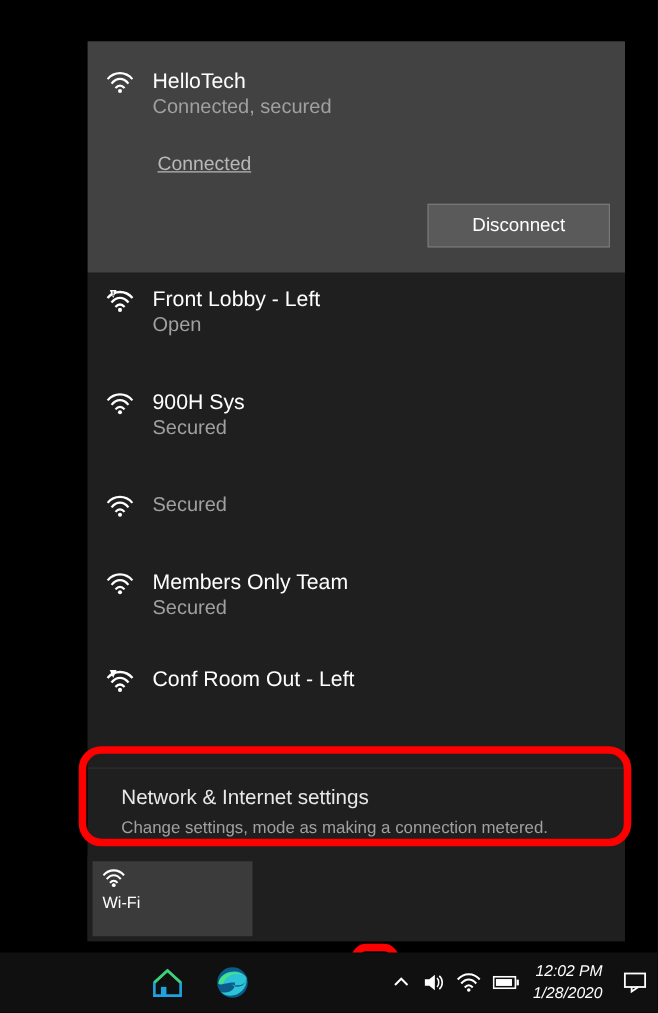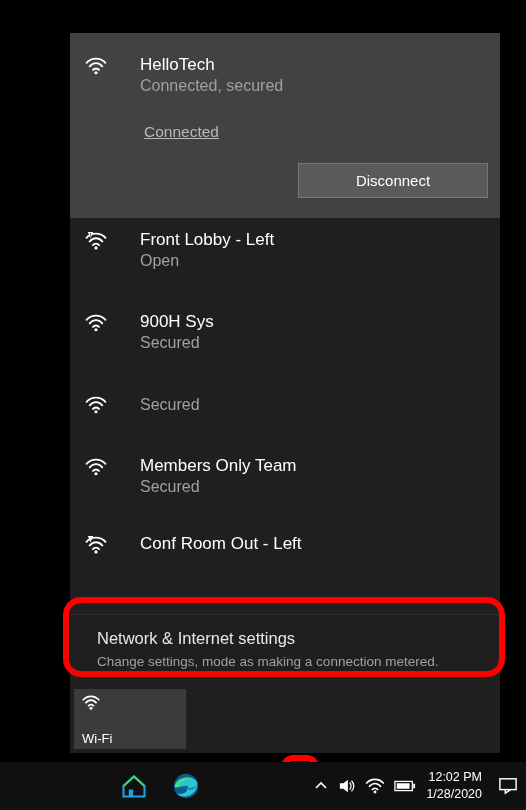--- a/index.html
+++ b/index.html
@@ -12,21 +12,21 @@
     height: 720px;
     background: #1f1f1f;
     color: #fff;
     display: flex;
     flex-direction: column;
   }
   .network-list { flex: 1; overflow: hidden; }
   .network {
     display: flex;
     padding: 12px 14px;
-    gap: 32px;
+    gap: 14px;
   }
   .network.selected {
     background: #424242;
     padding-top: 22px;
     padding-bottom: 20px;
     align-items: flex-start;
   }
   .net-icon {
     width: 24px;
     display: flex;
@@ -50,42 +50,42 @@
     justify-content: flex-end;
     margin-top: 22px;
     margin-right: -2px;
   }
   .disconnect-btn {
     background: #5a5a5a;
     color: #fff;
     border: 1px solid #777;
     font-size: 15px;
     padding: 8px 0;
-    width: 190px;
+    width: 146px;
     text-align: center;
     cursor: pointer;
   }
   .settings-section {
     padding: 14px 16px 16px 27px;
     border-top: 1px solid #2e2e2e;
   }
   .settings-title { font-size: 16.5px; color: #e8e8e8; }
   .settings-sub { font-size: 13.5px; color: #a0a0a0; margin-top: 6px; }
   .tiles {
     display: flex;
     gap: 4px;
     padding: 4px 4px 4px 4px;
     background: #1f1f1f;
   }
   .tile {
-    width: 112px;
+    width: 128px;
     height: 60px;
     background: #3b3b3b;
     color: #fff;
-    padding: 6px 8px 3px 8px;
+    padding: 6px 8px 20px 8px;
     font-size: 13px;
     display: flex;
     flex-direction: column;
     justify-content: space-between;
     cursor: pointer;
   }
   .tile-icon { height: 18px; }
   .tile.active { background: #3b3b3b; }
   
   .highlight {
@@ -98,20 +98,21 @@
   .hl-tray { left: 281px; top: 755px; width: 38px; height: 50px; border-radius: 12px; }
 
   
   .taskbar {
     position: absolute;
     left: 0; bottom: 0;
     width: 526px; height: 48px;
     background: #101010;
     display: flex;
     align-items: center;
+    font-style: italic;
   }
   .task-left { display: flex; align-items: center; gap: 4px; margin-left: 110px; }
   .task-btn {
     width: 48px; height: 48px;
     display: flex; align-items: center; justify-content: center;
     cursor: pointer;
   }
   .tray {
     margin-left: auto;
     display: flex;

